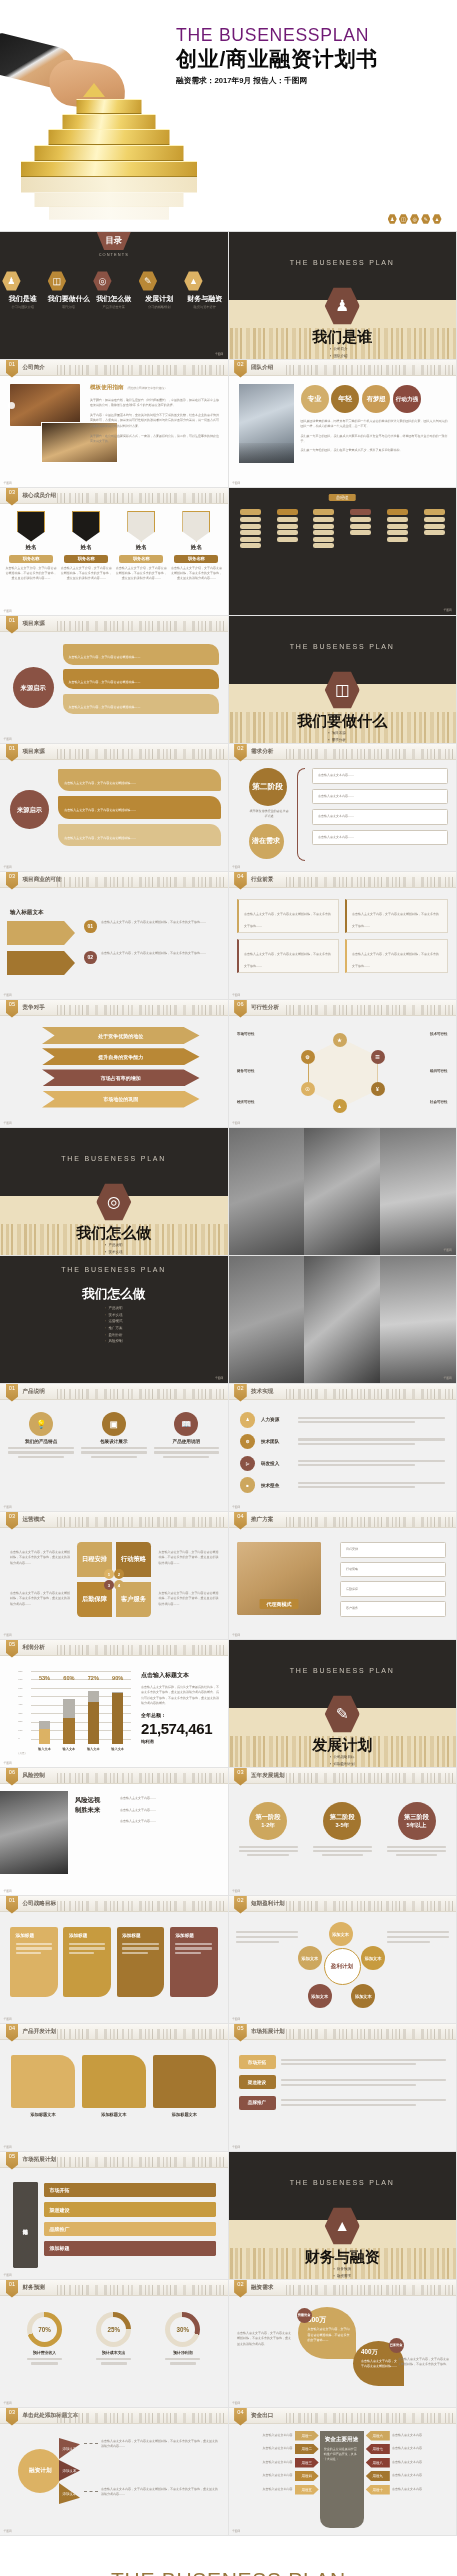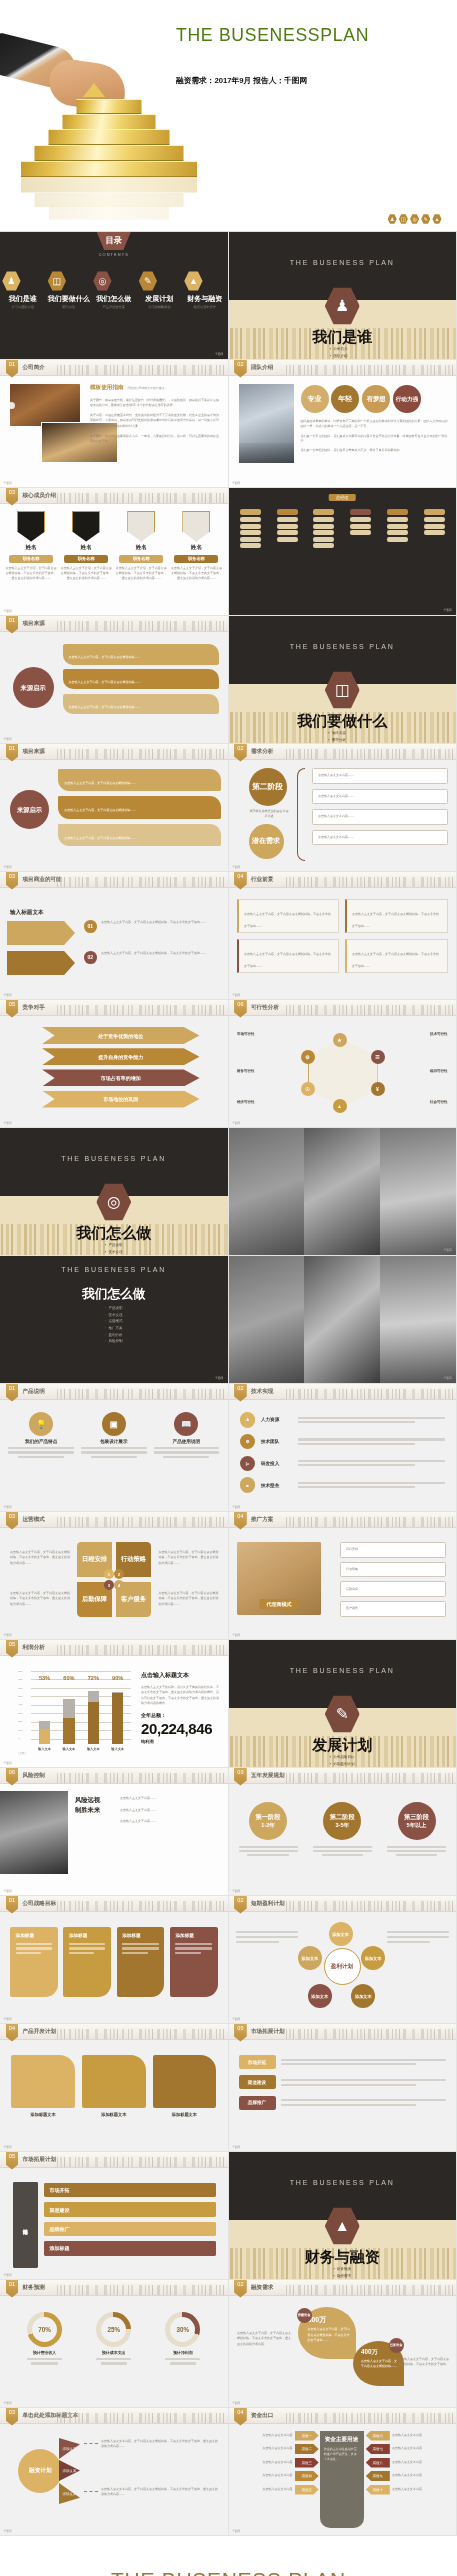--- a/index.html
+++ b/index.html
@@ -32,21 +32,21 @@
   .pyramid { position:absolute; left:21px; top:99px; width:176px; height:134px; }
   .pyr-row { position:absolute; left:50%; transform:translateX(-50%);
      background:linear-gradient(100deg,#c49a2c 0%,#e6c253 18%,#fff6c6 42%,#f0d36a 62%,#c79b2f 100%);
      border-top:0.7px solid #fff3ba; border-bottom:0.7px solid #9c7a1d; }
   .pyr-refl { position:absolute; left:50%; transform:translateX(-50%) scaleY(-1);
      background:linear-gradient(100deg,#c49a2c,#eed98f,#cfa63c); opacity:.32; }
   .pyr-top { position:absolute; left:83px; top:83px; width:0;height:0;
      border-left:11.3px solid transparent;border-right:11.3px solid transparent;
      border-bottom:14px solid #e9c75b; }
   .cover-en { position:absolute; left:176px; top:25px; font-size:17.6px; letter-spacing:0.7px;
-              color:#4d7c0f; font-family:"Liberation Sans", sans-serif; }
+              color:#701a75; font-family:"Liberation Sans", sans-serif; }
   .cover-cn { position:absolute; left:176px; top:45px; font-size:21px; font-weight:bold; color:#0a0a0a;
               letter-spacing:0.7px; }
   .cover-meta { position:absolute; left:176px; top:76px; font-size:7.7px; font-weight:bold; color:#111; }
   .cover-hexes { position:absolute; right:15.5px; bottom:7px; display:flex; gap:2.1px; }
 
   
   .hex { position:relative; display:inline-block;
     clip-path: polygon(25% 2%, 75% 2%, 100% 50%, 75% 98%, 25% 98%, 0% 50%);
     display:flex; align-items:center; justify-content:center; color:#fff; }
   .hex.sm { width:9.1px; height:10px; font-size:5px; }
@@ -149,20 +149,21 @@
       <div class="pyr-row" style="top:0px;width:65px;height:15px;"></div>
       <div class="pyr-row" style="top:15px;width:93px;height:15.5px;"></div>
       <div class="pyr-row" style="top:30px;width:121px;height:15.5px;"></div>
       <div class="pyr-row" style="top:46px;width:149px;height:16px;"></div>
       <div class="pyr-row" style="top:62px;width:176px;height:16px;"></div>
       <div class="pyr-refl" style="top:78px;width:176px;height:15.5px;"></div>
       <div class="pyr-refl" style="top:94px;width:149px;height:14px;opacity:.2"></div>
       <div class="pyr-refl" style="top:108px;width:120px;height:12.7px;opacity:.12"></div>
     </div>
     <div class="cover-en">THE BUSENESSPLAN</div>
+    <div class="cover-cn">创业/商业融资计划书</div>
     <div class="cover-meta">融资需求：2017年9月    报告人：千图网</div>
     <div class="cover-hexes">
       <span class="hex sm" style="background:#b98836">♟</span>
       <span class="hex sm" style="background:#b98836">◫</span>
       <span class="hex sm" style="background:#b98836">◎</span>
       <span class="hex sm" style="background:#b98836">✎</span>
       <span class="hex sm" style="background:#b98836">▲</span>
     </div>
   </div>
 
@@ -778,21 +779,21 @@
           <span>输入文本</span>
           <span>输入文本</span>
         </div>
         <div style="position:absolute;left:-1.4px;bottom:-1.4px;font-size:2.5px;color:#9a938a">（万元）</div>
       </div>
 
       <div style="position:absolute;left:141px;top:31px;right:7px;">
         <div style="font-size:6px;font-weight:bold;color:#221d18">点击输入标题文本</div>
         <div class="phtext" style="margin-top:5px">点击输入主要文字的标题，我们从文字来是我的结构体，不需要多余的文字修饰，重要显要的说明分项内容的概念。我们可以在文字修饰，不需要多余的文字修饰，重要显要的说明分项内容的概念。</div>
         <div style="font-size:5px;font-weight:bold;color:#221d18;margin-top:6.3px">全年总额：</div>
-        <div class="bignum" style="margin-top:2.1px">20,224,846</div>
+        <div class="bignum" style="margin-top:2.1px">21,574,461</div>
         <div style="font-size:4.2px;font-weight:bold;color:#2a2520;margin-top:1.4px">纯利润</div>
       </div>
       <div class="sl-num">千图网</div>
     </div>
 
     <div class="slide">
       <div class="sec-top"></div>
       <div class="sec-bot">
         <div class="skyline cream" style="bottom:0;height:31px;"></div>
       </div>

